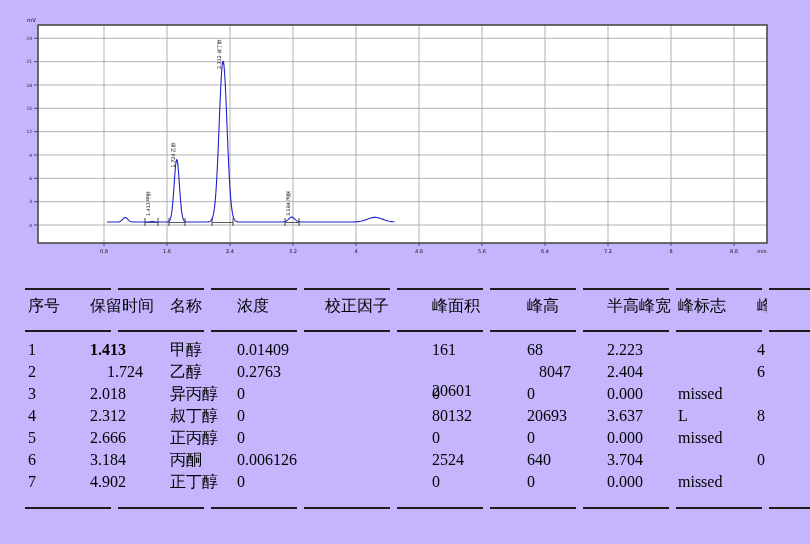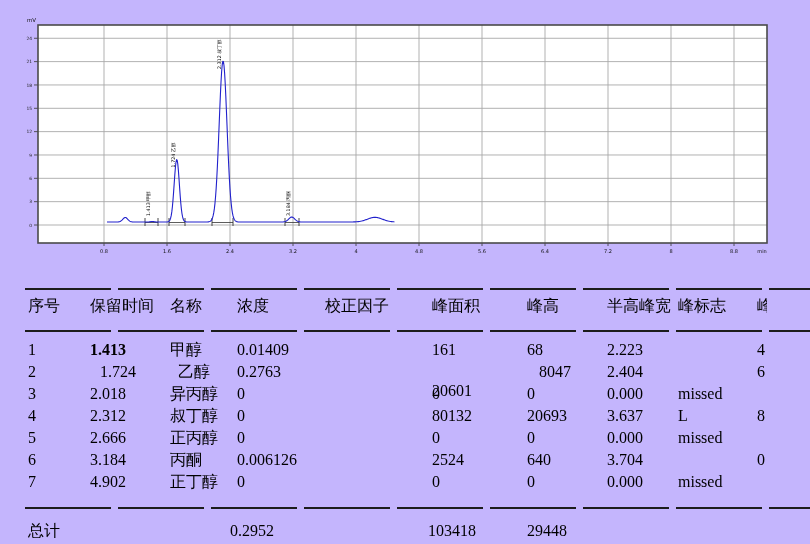--- a/index.html
+++ b/index.html
@@ -133,22 +133,22 @@
           <span class="td" style="left: 237px;">0.01409</span>
           <span class="td" style="left: 325px;"></span>
           <span class="td" style="left: 432px;">161</span>
           <span class="td" style="left: 527px;">68</span>
           <span class="td" style="left: 607px;">2.223</span>
           <span class="td" style="left: 678px;"></span>
           <span class="td" style="left: 757px;">4</span>
         </div>
         <div class="tr" style="top: 92px;">
           <span class="td" style="left: 28px;">2</span>
-          <span class="td" style="left: 100px;">1.724</span>
-          <span class="td" style="left: 178px; text-align: center;">乙醇</span>
+          <span class="td" style="left: 107px;">1.724</span>
+          <span class="td" style="left: 170px; text-align: center;">乙醇</span>
           <span class="td" style="left: 237px;">0.2763</span>
           <span class="td" style="left: 325px;"></span>
           <span class="td" style="left: 432px; margin-top: 19px;">20601</span>
           <span class="td" style="left: 511px; margin-left: 28px;">8047</span>
           <span class="td" style="left: 607px;">2.404</span>
           <span class="td" style="left: 678px;"></span>
           <span class="td" style="left: 757px;">6</span>
         </div>
         <div class="tr" style="top: 114px;">
           <span class="td" style="left: 28px;">3</span>
@@ -205,21 +205,15 @@
           <span class="td" style="left: 237px;">0</span>
           <span class="td" style="left: 325px;"></span>
           <span class="td" style="left: 432px;">0</span>
           <span class="td" style="left: 527px;">0</span>
           <span class="td" style="left: 607px;">0.000</span>
           <span class="td" style="left: 678px;">missed</span>
           <span class="td" style="left: 757px;"></span>
         </div>
       </div>
     <div class="rule" style="top:237px;"></div>
-    <div class="tr" id="totals-row" style="top:251px;">
-        <span class="td" style="left: 28px;">总计</span>
-        <span class="td" style="left: 230px;">0.2952</span>
-        <span class="td" style="left: 428px;">103418</span>
-        <span class="td" style="left: 527px;">29448</span>
-      </div>
   </div>
 
 </div>
 
 </body></html>

